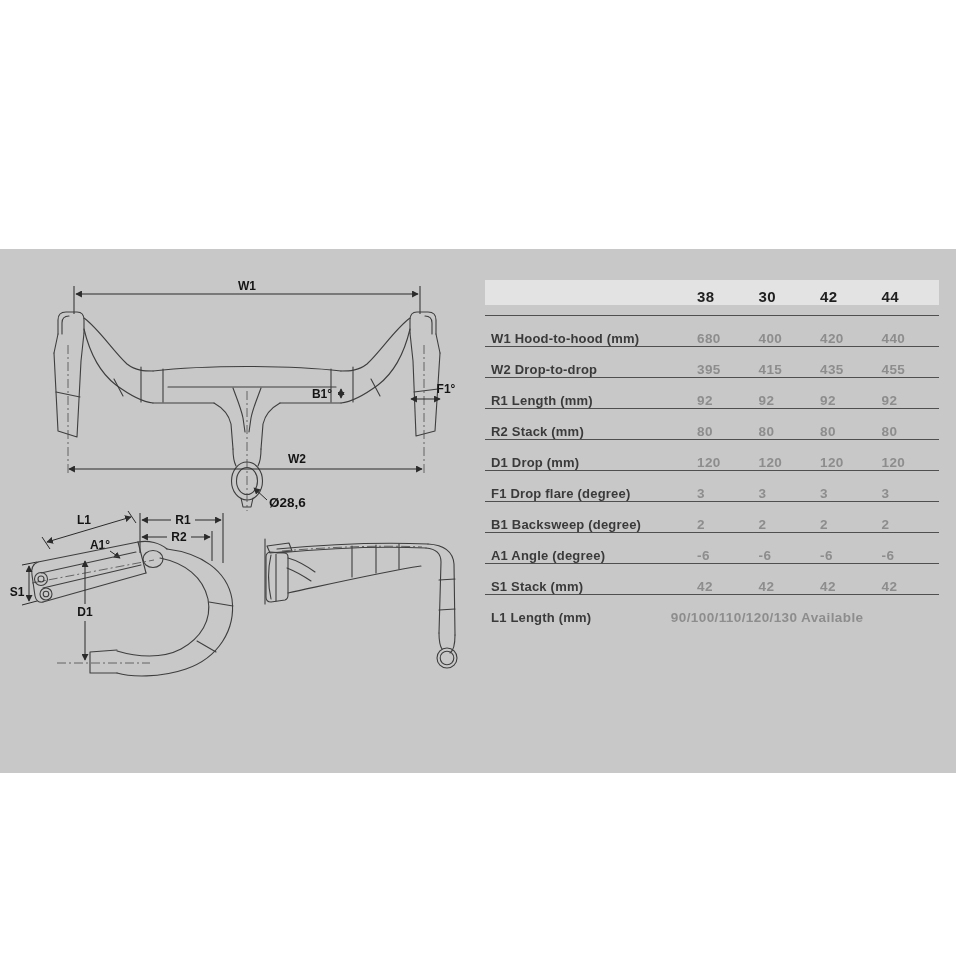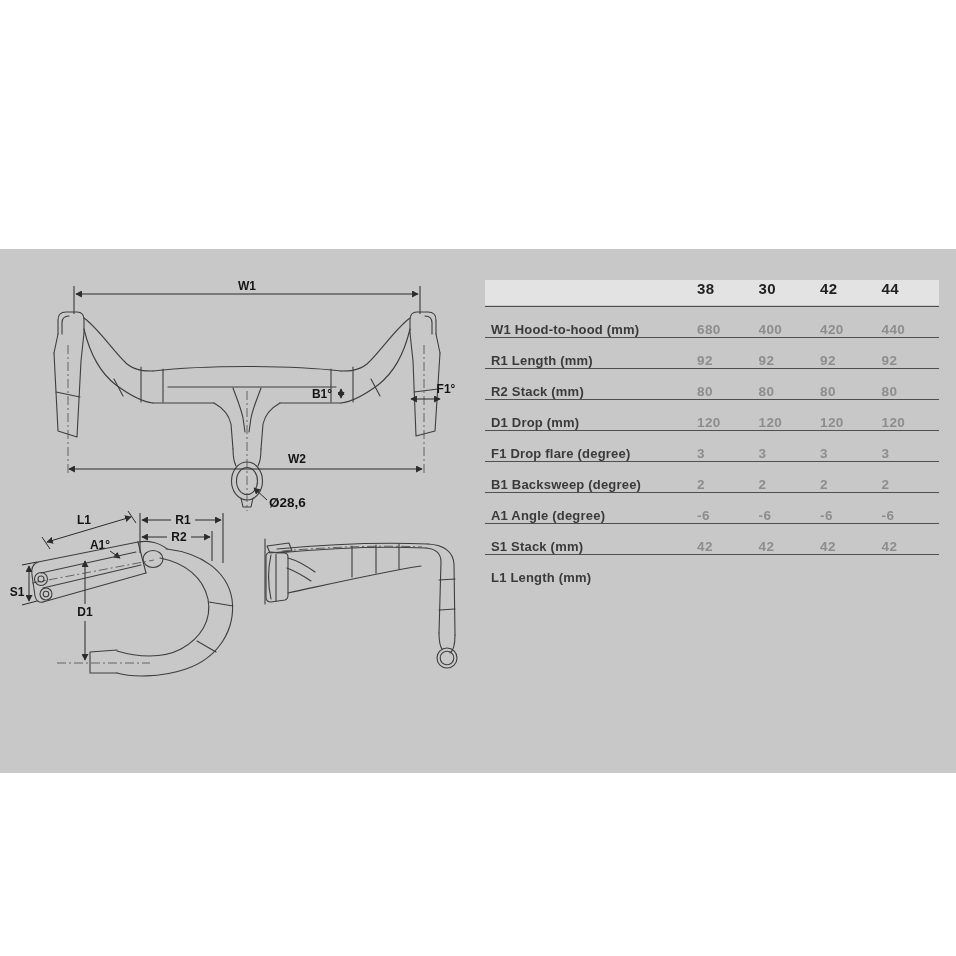--- a/index.html
+++ b/index.html
@@ -27,24 +27,24 @@
   .cl{fill:none;stroke:#4a4a4a;stroke-width:0.8;stroke-dasharray:9 3 2 3;}
   .lbl{font-family:"Liberation Sans", sans-serif;font-size:12px;font-weight:bold;fill:#141414;}
   .lbl-big{font-size:13.5px;}
   
   .spec-table{
     position:absolute;
     left:485px; top:31px;
     width:454px;
   }
   .thead{
-    display:flex; align-items:flex-start;
+    display:flex; align-items:flex-end;
     height:25px;
     background:var(--table-header-bg,#e3e3e3);
-    margin-bottom:1px;
+    margin-bottom:10px;
   }
   .tr{
     display:flex; align-items:flex-end;
     height:31px;
     box-sizing:border-box;
     border-top:1px solid var(--row-rule,#4f4f4f);
     font-weight:bold;
   }
   .c-label{flex:1 1 auto; padding-left:6px;
     font-size:13px; color:var(--label-text,#3a3a3a); letter-spacing:0.2px;}
@@ -200,20 +200,27 @@
       </div>
     <div class="tbody">
         <div class="tr">
           <div class="c-label">W1 Hood-to-hood (mm)</div>
           <div class="c-val">680</div>
           <div class="c-val">400</div>
           <div class="c-val">420</div>
           <div class="c-val">440</div>
         </div>
         <div class="tr">
+          <div class="c-label">W2 Drop-to-drop</div>
+          <div class="c-val">395</div>
+          <div class="c-val">415</div>
+          <div class="c-val">435</div>
+          <div class="c-val">455</div>
+        </div>
+        <div class="tr">
           <div class="c-label">R1 Length (mm)</div>
           <div class="c-val">92</div>
           <div class="c-val">92</div>
           <div class="c-val">92</div>
           <div class="c-val">92</div>
         </div>
         <div class="tr">
           <div class="c-label">R2 Stack (mm)</div>
           <div class="c-val">80</div>
           <div class="c-val">80</div>
@@ -250,17 +257,18 @@
         </div>
         <div class="tr">
           <div class="c-label">S1 Stack (mm)</div>
           <div class="c-val">42</div>
           <div class="c-val">42</div>
           <div class="c-val">42</div>
           <div class="c-val">42</div>
         </div>
         <div class="tr">
           <div class="c-label">L1 Length (mm)</div>
+          <div class="c-wide">90/100/110/120/130 Available</div>
         </div>
       </div>
   </div>
 
 </div>
 
 </body></html>

